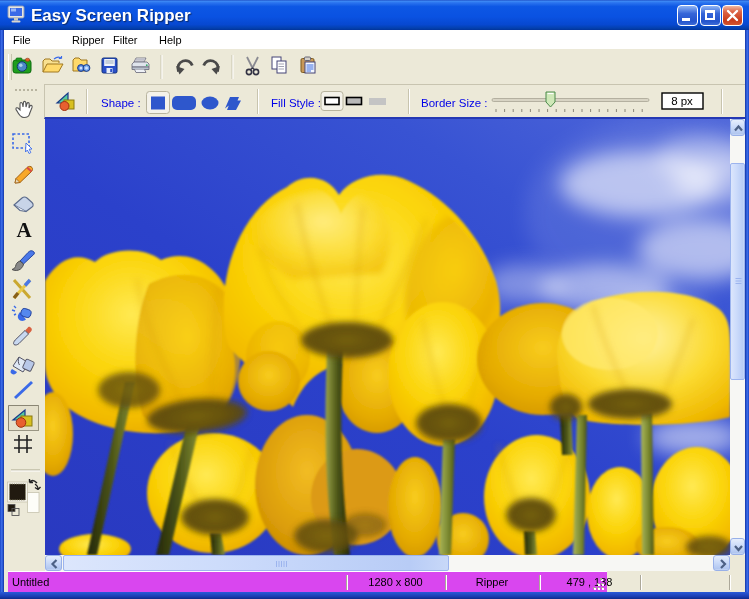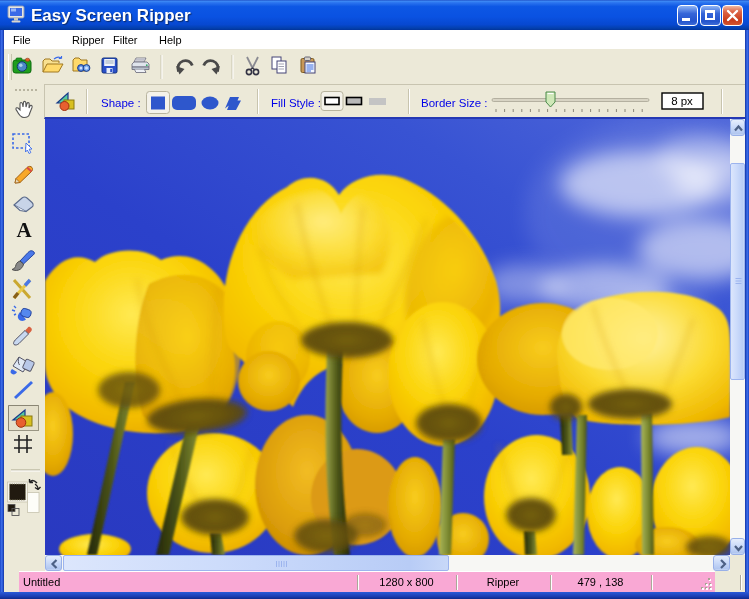--- a/index.html
+++ b/index.html
@@ -9,21 +9,21 @@
 .ttl{left:0;top:0;width:749px;height:30px;
  background:linear-gradient(180deg,#1e4fc5 0%,#3e8af5 4%,#2b74ef 9%,#0d57e4 22%,#0a52e2 55%,#0748d0 82%,#0340ad 94%,#02339a 100%);}
 .menu{left:4px;top:30px;width:741px;height:19px;background:#ffffff;font-size:11px;color:#000;}
 .menu span{position:absolute;top:4px;}
 .tb1{left:4px;top:49px;width:741px;height:35px;background:#ece9d8;}
 .tb2{left:44px;top:84px;width:701px;height:35px;background:#ece9d8;
  border-left:1px solid #c8c4b0;border-top:1px solid #c8c4b0;border-bottom:2px solid #2438b4;box-sizing:border-box;}
 .bL{left:0;top:30px;width:4px;height:562px;background:linear-gradient(90deg,#1845c9 0%,#3d6ce5 40%,#2a5ad8 65%,#15339f 100%);}
 .bR{left:745px;top:30px;width:4px;height:562px;background:linear-gradient(90deg,#15339f 0%,#2a5ad8 35%,#3d6ce5 60%,#1845c9 100%);}
 .bB{left:0;top:592px;width:749px;height:7px;background:linear-gradient(180deg,#2a5ad8 0%,#1b3fb5 60%,#0e2a8c 100%);}
-.status{left:19px;top:571px;width:696px;height:21px;background:#f9a8d4;border-top:1px solid #fff;font-size:11px;color:#000;}
+.status{left:8px;top:571px;width:599px;height:21px;background:#d946ef;border-top:1px solid #fff;font-size:11px;color:#000;}
 .sgroove{position:absolute;top:3px;height:15px;width:1px;background:#aca899;box-shadow:1px 0 0 #ffffff;}
 .wbtn{position:absolute;top:5px;width:21px;height:21px;border-radius:4px;border:1px solid #fff;box-sizing:border-box;}
 .sbtn{background:linear-gradient(180deg,#e6eefc 0%,#cbdbf9 45%,#b2c7f0 90%,#c6d6f4 100%);border:1px solid #98b0e8;border-radius:3px;box-sizing:border-box;}
 .sthumb{background:linear-gradient(90deg,#dce6fc 0%,#cddcfb 40%,#b8ccf6 90%,#c8d8f8 100%);border:1px solid #9cb4ee;border-radius:2px;box-sizing:border-box;}
 </style>
 </head>
 <body>
 
 <div class="abs ttl"></div>
 <div class="abs" style="left:7px;top:5px;width:19px;height:19px;">

